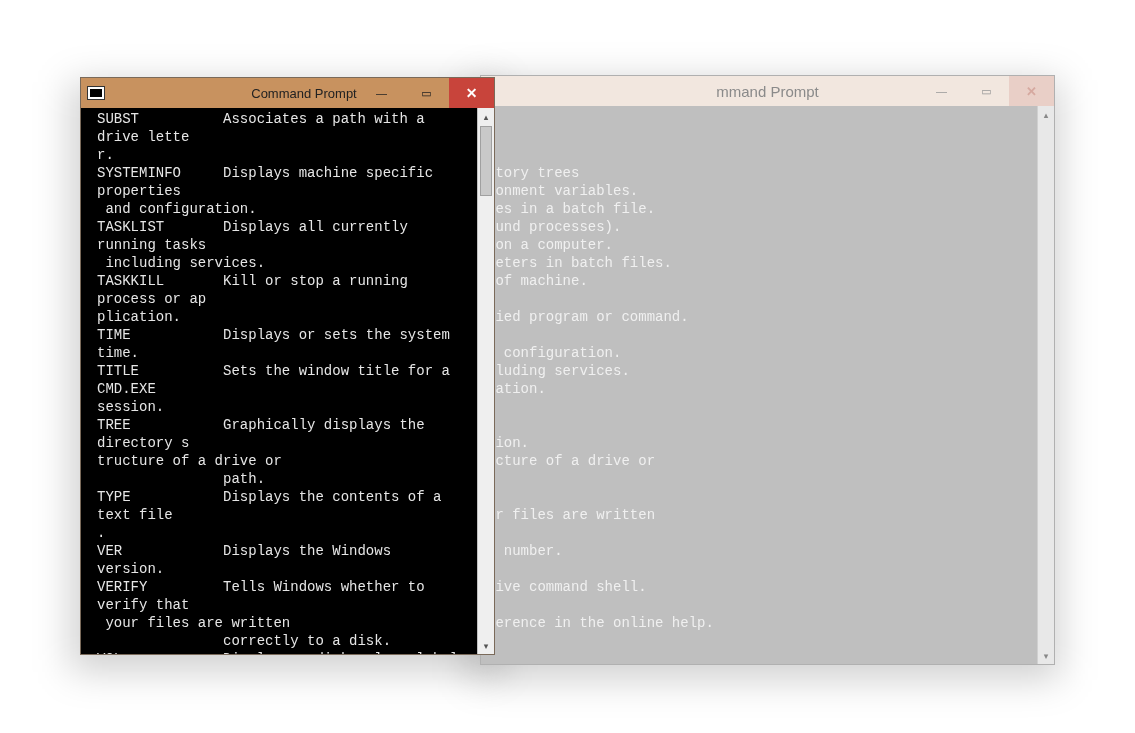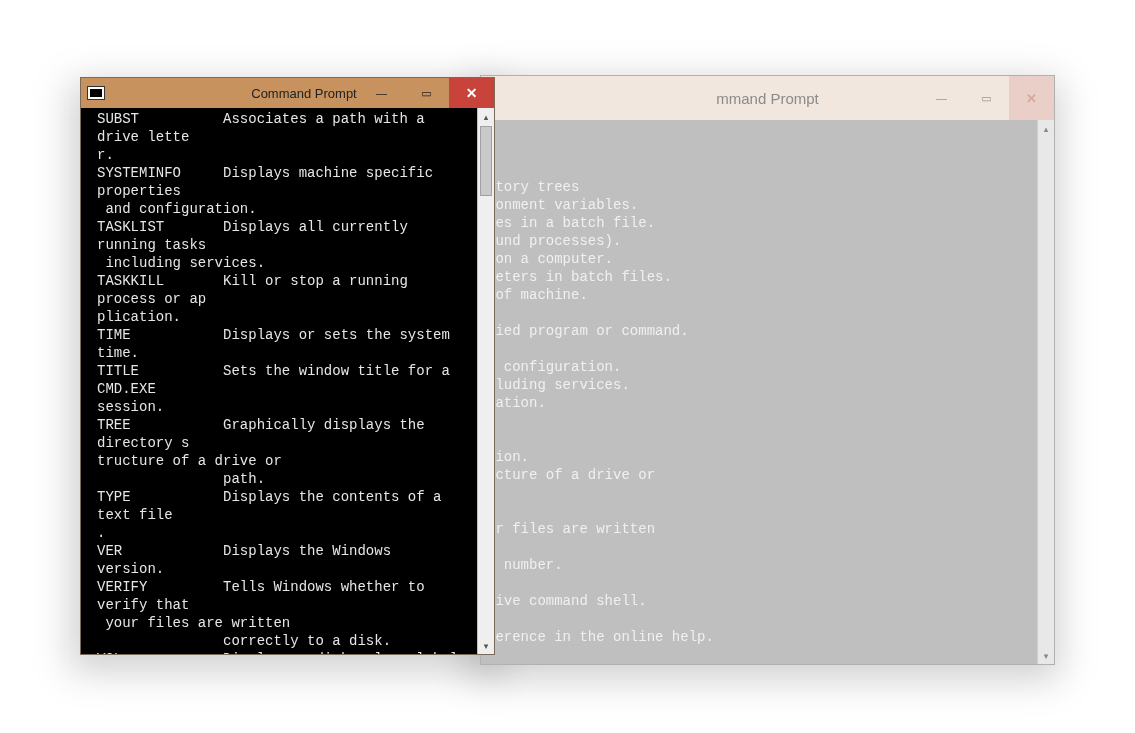--- a/index.html
+++ b/index.html
@@ -30,21 +30,21 @@
     flex-direction: column;
   }
   
   .win-back {
     left: 480px;
     top: 75px;
     width: 575px;
     height: 590px;
   }
   .win-back .titlebar {
-    height: 44px;
+    height: 30px;
     background: #f2e7df;
     display: flex;
     align-items: center;
     position: relative;
   }
   .win-back .title {
     flex: 1;
     text-align: center;
     font-size: 15px;
     color: #8a8a8a;

